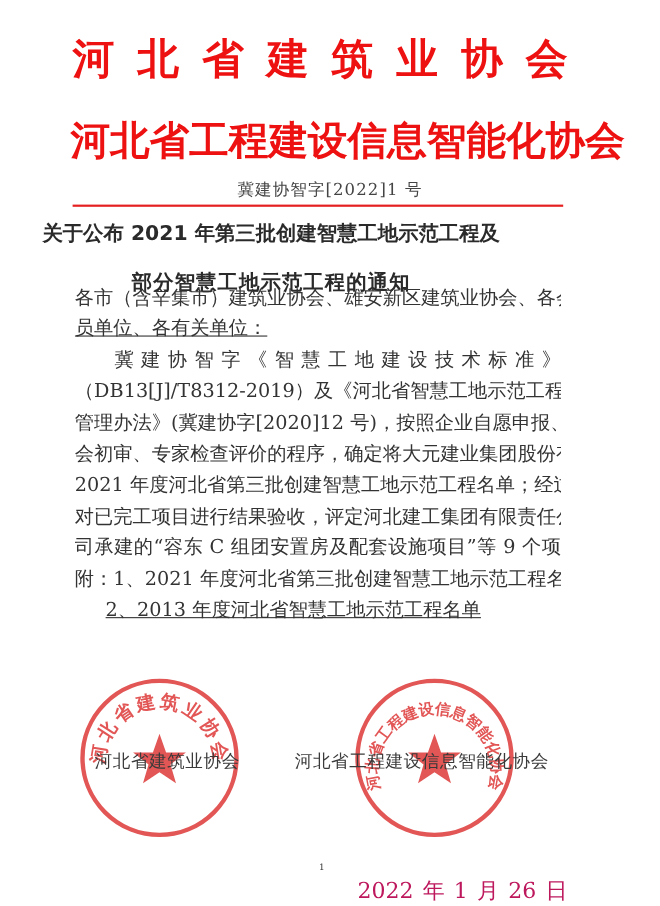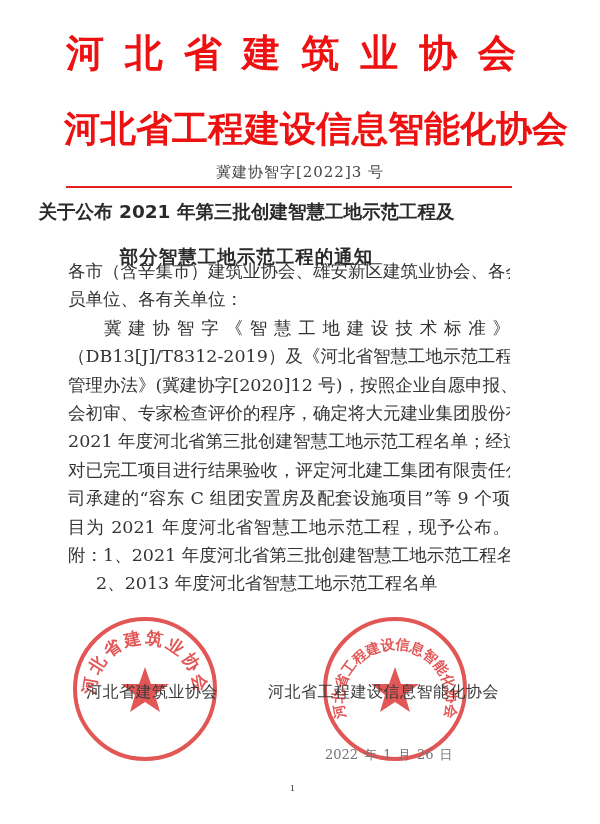--- a/index.html
+++ b/index.html
@@ -34,42 +34,42 @@
     .subj2 { top: 244px; letter-spacing: 1px; }
 
     .body {
       position: absolute; left: 68px; top: 257px; width: 442px;
       font-family: "DejaVu Serif", serif; font-size: 17.5px; color: #333;
     }
     .line {
       height: 28.4px; line-height: 28.4px; white-space: nowrap;
       text-align: justify; text-align-last: justify; overflow: hidden;
     }
-    .line.left { text-align-last: left; }
+    .line.left { text-align-last: left; text-decoration: underline; }
     .line.indent { padding-left: 36px; }
     .line.indent2 { padding-left: 28px; }
 
     .sig {
       position: absolute; top: 682px; font-family: "DejaVu Serif", serif; font-size: 16px; color: #3a3a3a;
       z-index: 3; letter-spacing: 0.5px;
     }
     .sig1 { left: 86px; }
     .sig2 { left: 268px; }
 
     .seal {
       position: absolute; width: 144px; height: 144px; border-radius: 50%;
       border: 4px solid #e04848; box-sizing: border-box; z-index: 2; opacity: 0.92;
     }
     .seal1 { left: 73px; top: 617px; }
     .seal2 { left: 323px; top: 617px; }
     .seal svg { position: absolute; left: -4px; top: -4px; }
 
     .date {
-      position: absolute; left: 325px; top: 746px; font-family: "DejaVu Serif", serif;
-      font-size: 13px; color: #737373; z-index: 3; word-spacing: 2px;
+      position: absolute; left: 325px; top: 796px; font-family: "DejaVu Serif", serif;
+      font-size: 20px; color: #be185d; z-index: 3; word-spacing: 2px;
     }
     .pageno {
       position: absolute; left: 290px; top: 784px; font-family: "DejaVu Serif", serif;
       font-size: 8px; color: #333;
     }
   </style>
 </head>
 <body>
 
 <div class="page">
@@ -95,37 +95,36 @@
     <span>设</span>
     <span>信</span>
     <span>息</span>
     <span>智</span>
     <span>能</span>
     <span>化</span>
     <span>协</span>
     <span>会</span>
   </div>
 
-  <div class="docno">冀建协智字[2022]3 号</div>
+  <div class="docno">冀建协智字[2022]1 号</div>
   <div class="redrule"></div>
 
   <div class="subject subj1">关于公布 2021 年第三批创建智慧工地示范工程及</div>
   <div class="subject subj2">部分智慧工地示范工程的通知</div>
 
   <div class="body">
     <div class="line">各市（含辛集市）建筑业协会、雄安新区建筑业协会、各会</div>
     <div class="line left">员单位、各有关单位：</div>
     <div class="line indent">冀建协智字《智慧工地建设技术标准》</div>
     <div class="line">（DB13[J]/T8312-2019）及《河北省智慧工地示范工程评价</div>
     <div class="line">管理办法》(冀建协字[2020]12 号)，按照企业自愿申报、协</div>
     <div class="line">会初审、专家检查评价的程序，确定将大元建业集团股份有</div>
     <div class="line">2021 年度河北省第三批创建智慧工地示范工程名单；经过</div>
     <div class="line">对已完工项目进行结果验收，评定河北建工集团有限责任公</div>
     <div class="line">司承建的“容东 C 组团安置房及配套设施项目”等 9 个项</div>
-    <div class="line">目为 2021 年度河北省智慧工地示范工程，现予公布。</div>
     <div class="line">附：1、2021 年度河北省第三批创建智慧工地示范工程名单</div>
     <div class="line left indent2">2、2013 年度河北省智慧工地示范工程名单</div>
   </div>
 
   <div class="seal seal1">
     <svg width="144" height="144" viewBox="0 0 144 144">
       <defs>
         <path id="arc1" d="M 26 96 A 50 50 0 1 1 118 96" fill="none"></path>
       </defs>
       <text font-family="DejaVu Sans, sans-serif" font-size="17" font-weight="bold" fill="#e04848" letter-spacing="3">

